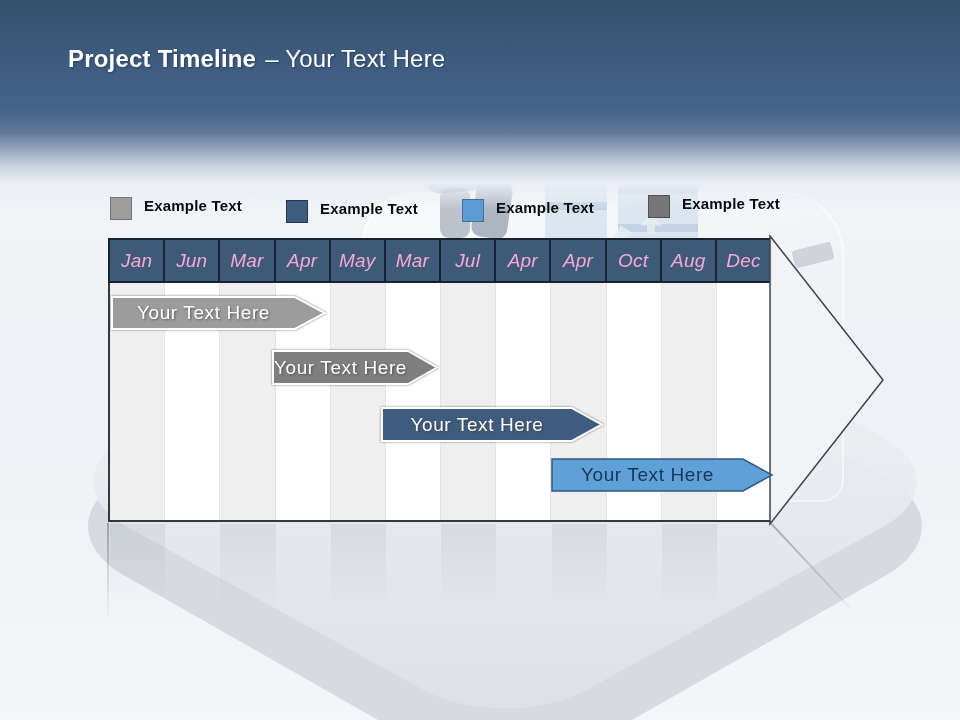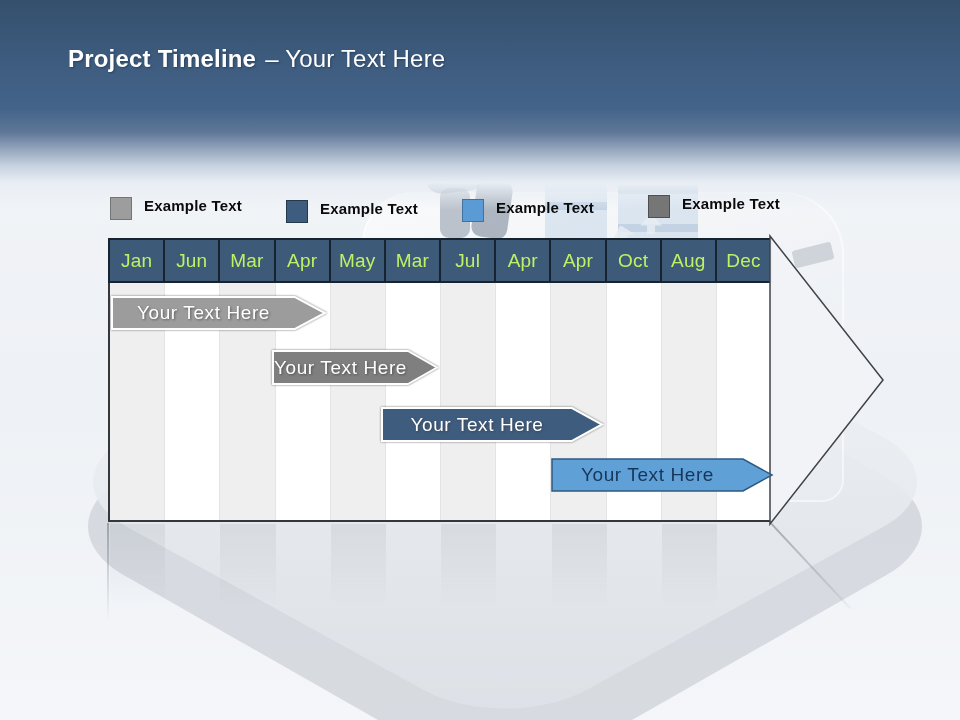--- a/index.html
+++ b/index.html
@@ -62,22 +62,22 @@
   .reflection-line-left{position:absolute;left:107px;top:523px;width:2px;height:98px;z-index:2;
     background:linear-gradient(180deg,rgba(90,96,104,.45),rgba(90,96,104,0));}
   .reflection-line-diag{position:absolute;left:772px;top:523px;width:116px;height:1.5px;z-index:2;
     background:linear-gradient(90deg,rgba(90,96,104,.45),rgba(90,96,104,.05));
     transform:rotate(47deg);transform-origin:left top;}
 
   
   .timeline{position:absolute;left:108px;top:238px;width:664px;height:284px;z-index:7;}
   .months-row{box-sizing:border-box;display:flex;height:45px;gap:2px;padding:2px;
     background:#17232f;}
-  .month-cell{flex:1;background:#3d5a78;color:#bef264;font-size:19px;
-    display:flex;align-items:center;justify-content:center;letter-spacing:.2px;}
+  .month-cell{flex:1;background:#3d5a78;color:#f9a8d4;font-size:19px;
+    display:flex;align-items:center;justify-content:center;letter-spacing:.2px;font-style:italic;}
   .tbody{box-sizing:border-box;position:absolute;left:0;top:45px;right:0;bottom:0;display:flex;
     border-left:2px solid #34383e;border-bottom:2px solid #34383e;border-right:1px solid rgba(60,65,70,.35);
     background:#ffffff;}
   .body-col{flex:1;border-right:1px solid #e4e4e6;}
   .body-col:last-child{border-right:none;}
   .body-col.odd{background:#efeff0;}
   .body-col.even{background:#ffffff;}
 
   .arrowhead-svg{position:absolute;left:762px;top:234px;z-index:8;}
 

